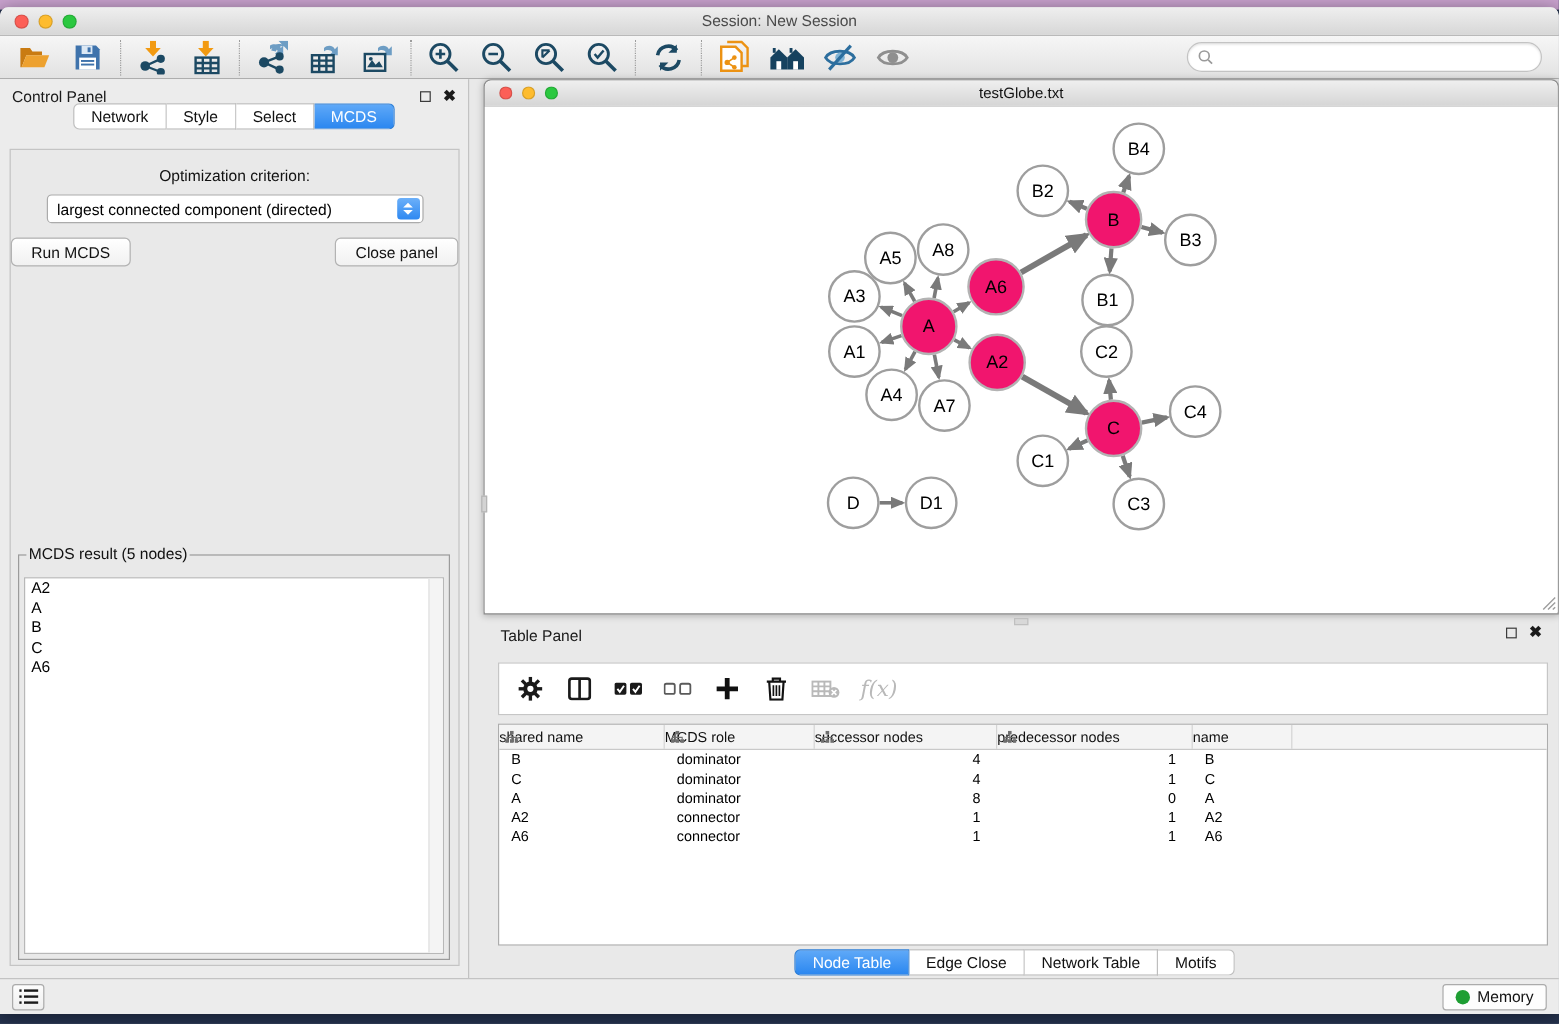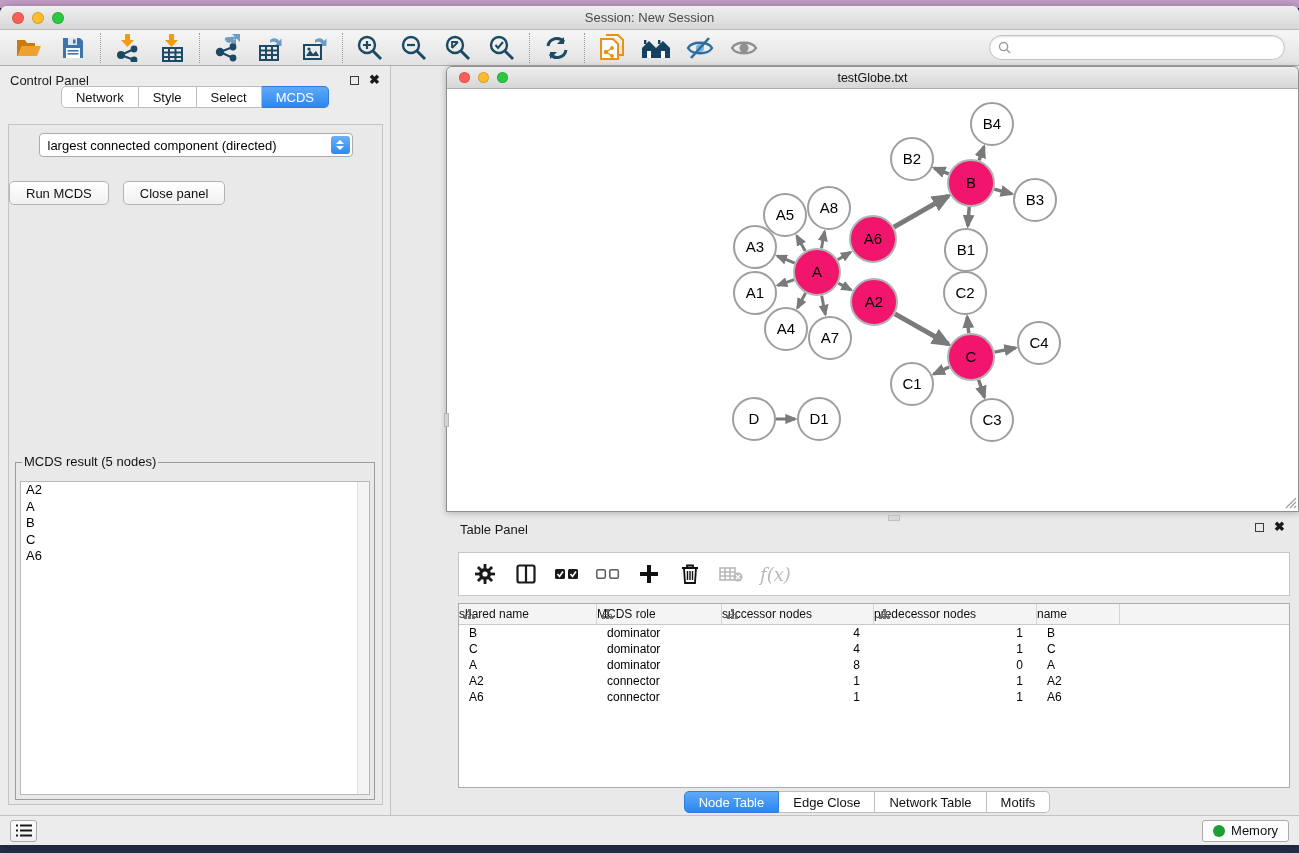--- a/index.html
+++ b/index.html
@@ -56,34 +56,34 @@
   .cp-inner { position:absolute; left:8px; top:58px; width:375px; bottom:10px;
     background:#E9E9E9; border:1px solid #C4C4C4; }
   .opt-label { margin-top:14px; text-align:center; font-size:13px; color:#111; }
   .cp-select { margin:8px auto 0; width:314px; height:24px; background:#FFF; border:1px solid #ABABAB;
     border-radius:4px; display:flex; align-items:center; padding-left:8px; position:relative; font-size:13px; }
   .cp-select .stepper { position:absolute; right:2px; top:2px; width:19px; height:18px; border-radius:3px;
     background:linear-gradient(#6CB0F9,#2E88F1); display:flex; flex-direction:column; align-items:center;
     justify-content:center; gap:2px; }
   .chev { width:0; height:0; border-left:4px solid transparent; border-right:4px solid transparent; }
   .chev.up { border-bottom:4px solid #FFF; } .chev.down { border-top:4px solid #FFF; }
-  .cp-buttons { margin-top:24px; display:flex; justify-content:flex-start; gap:14px; }
+  .cp-buttons { margin-top:12px; display:flex; justify-content:space-between; gap:14px; }
   .btn { height:24px; padding:0 16px; background:linear-gradient(#FFFFFF,#F1F1F1); border:1px solid #B3B3B3;
     border-radius:5px; font-size:13px; color:#111; display:flex; align-items:center; cursor:default; }
 
   .mcds-fieldset { position:absolute; left:6px; right:7px; top:337px; bottom:4px;
     border:1px solid #9B9B9B; padding:2px; }
   .mcds-legend { font-size:13px; color:#111; padding:0 2px; margin-left:2px; }
   .mcds-list { position:absolute; left:4px; right:4px; top:18px; bottom:4px; background:#FFF;
     border:1px solid #B8B8B8; overflow:hidden; }
   .mcds-scroll { position:absolute; right:0; top:0; bottom:0; width:12px; background:#F4F4F4; border-left:1px solid #E0E0E0; }
   .mcds-item { font-size:13px; color:#000; line-height:16.5px; padding-left:5px; }
 
   
-  .right-area { position:absolute; left:392px; right:0; top:0; bottom:0;margin-left:43px; }
+  .right-area { position:absolute; left:392px; right:0; top:0; bottom:0; }
 
   .network-window { position:absolute; left:11px; top:0; right:0; height:446px;
     border:1px solid #8E8E8E; border-radius:6px 6px 0 0; background:#FFF;
     box-shadow:0 1px 6px rgba(0,0,0,.25); }
   .nw-titlebar { height:22px; background:linear-gradient(#EFEFEF,#D6D6D6); border-bottom:1px solid #ABABAB;
     border-radius:6px 6px 0 0; position:relative; display:flex; align-items:center; justify-content:center; }
   .nw-titlebar .title { font-size:12.5px; color:#111; }
   .nw-canvas { position:relative; width:100%; height:421px; background:#FFF; overflow:hidden; }
   .resize-grip { position:absolute; right:1px; bottom:1px; width:14px; height:14px; }
   .left-splitter { position:absolute; left:-3px; top:346px; width:5px; height:14px; background:#D3D3D3; border:1px solid #B5B5B5; }
@@ -304,20 +304,21 @@
         </span>
       </div>
       <div class="cp-tabs seg" id="cp-tabs">
           <span class="seg-btn">Network</span>
           <span class="seg-btn">Style</span>
           <span class="seg-btn">Select</span>
           <span class="seg-btn sel">MCDS</span>
         </div>
 
       <div class="cp-inner">
+        <div class="opt-label">Optimization criterion:</div>
         <div class="cp-select">
           <span>largest connected component (directed)</span>
           <span class="stepper">
             <span class="chev up"></span>
               <span class="chev down"></span>
           </span>
         </div>
         <div class="cp-buttons">
           <span class="btn">Run MCDS</span>
           <span class="btn">Close panel</span>

